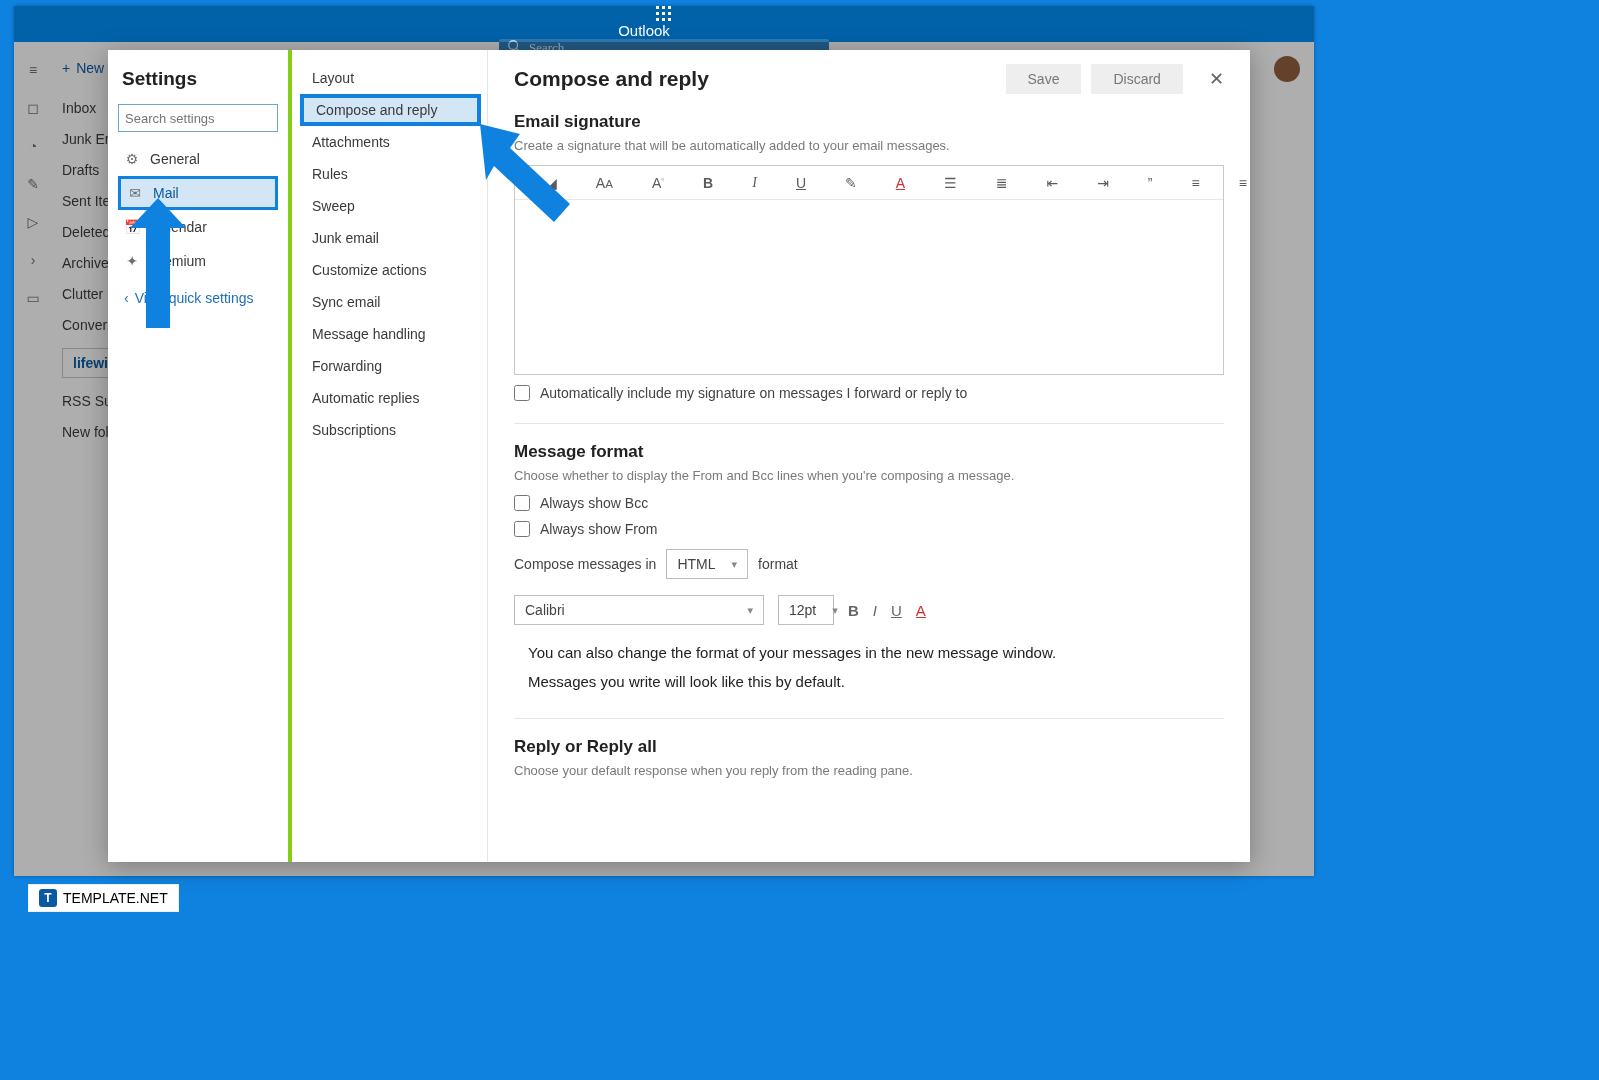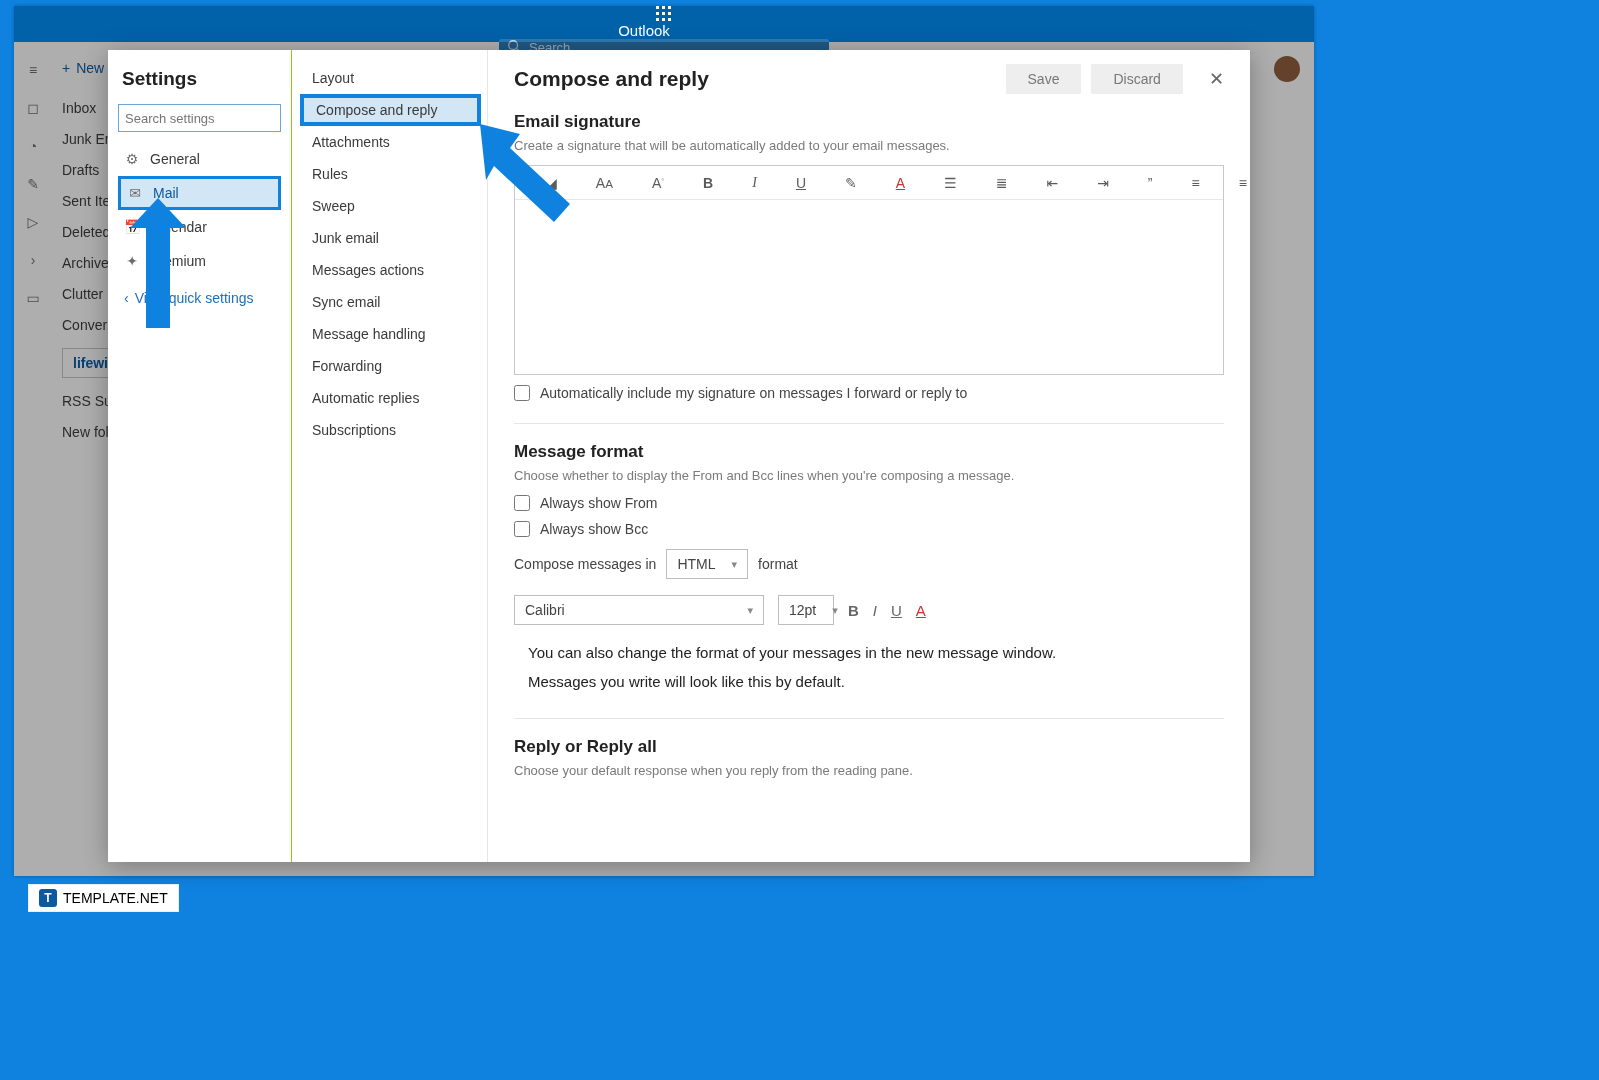--- a/index.html
+++ b/index.html
@@ -4,39 +4,39 @@
 <style>
 * { margin: 0; padding: 0; box-sizing: border-box; font-family: "Segoe UI", Arial, sans-serif; }
 body { background: #0f82e0; width: 1599px; height: 1080px; overflow: hidden; }
 .frame { position: absolute; left: 14px; top: 6px; width: 1300px; height: 870px; background: #f3f2f1; box-shadow: 0 0 4px rgba(0,0,0,.3); }
 
 
 .topbar { height: 36px; background: #0262a9; display: flex; align-items: center; color: #fff; font-size: 14px; flex-direction: column; }
 .grid-icon { width: 36px; height: 36px; display: flex; align-items: center; justify-content: center; }
 .brand { font-size: 15px; padding-right: 40px; }
 .search-wrap { display: flex; align-items: center; background: #2f7ab4; height: 26px; width: 330px; border-radius: 2px; padding: 0 8px; gap: 8px; }
-.search-input { background: transparent; border: none; color: #cde3f3; font-size: 13px; flex: 1; }
+.search-input { background: transparent; border: none; color: #cde3f3; font-size: 13px; flex: 1; font-family: Liberation Serif, serif; }
 .search-input::placeholder { color: #cde3f3; }
 .topright { margin-left: auto; display: flex; align-items: center; gap: 28px; padding-right: 14px; }
 .topright span { opacity: .9; }
 .avatar { width: 26px; height: 26px; border-radius: 50%; background: #8a5a3b; }
 .bg-rail { position: absolute; left:0; top:36px; bottom:0; width:38px; display:flex; flex-direction:column; align-items:center; gap:22px; padding-top:20px; color:#6a6a6a; font-size:14px;}
 .bg-new { position: absolute; left: 48px; top: 54px; font-size: 14px; color: #0b5aa1; }
 .bg-new::before { content: "+"; margin-right: 6px; }
 .bg-folders { position: absolute; left: 48px; top: 94px; display: flex; flex-direction: column; gap: 15px; font-size: 14px; color: #3b3b3b; }
 .bg-folders .sel { color: #0b5aa1; font-weight: 600; }
 
 
 .dim { position: absolute; left:0; top:36px; right:0; bottom:0; background: rgba(0,0,0,.28); }
 
 
 .dialog { position: absolute; left: 94px; top: 44px; right: 64px; bottom: 14px; background: #fff; box-shadow: 0 4px 24px rgba(0,0,0,.3); display: flex; }
 
 
-.c1 { width: 184px; border-right: 1px solid #84cc16; padding: 16px 10px; }
+.c1 { width: 184px; border-right: 4px solid #84cc16; padding: 16px 10px; }
 .c1 h3 { font-size: 19px; font-weight: 600; margin: 2px 4px 14px; color: #222; }
 .c1 .search { border: 1px solid #6aa6d6; height: 28px; width: 100%; padding: 0 6px; font-size: 13px; color: #666; }
 .c1 ul { list-style: none; margin-top: 10px; }
 .c1 li { display: flex; align-items: center; gap: 10px; height: 34px; padding: 0 6px; font-size: 14px; color: #3a3a3a; cursor: pointer; }
 .c1 li .ic { width: 16px; text-align: center; color: #6e6e6e; }
 .c1 li.active { background: #d2e6f6; color: #0b5aa1; border: 3px solid #0f82e0; }
 .c1 .qlink { display: flex; align-items: center; gap: 6px; margin-top: 6px; font-size: 14px; color: #1e6fbb; cursor: pointer; padding: 6px; }
 
 
 .c2 { width: 196px; border-right: 1px solid #e5e5e5; padding: 12px 6px 0 8px; }
@@ -204,21 +204,21 @@
     </div>
 
     <div class="c2">
       <ul>
           <li>Layout</li>
           <li class="active">Compose and reply</li>
           <li>Attachments</li>
           <li>Rules</li>
           <li>Sweep</li>
           <li>Junk email</li>
-          <li>Messages actions</li>
+          <li>Customize actions</li>
           <li>Sync email</li>
           <li>Message handling</li>
           <li>Forwarding</li>
           <li>Automatic replies</li>
           <li>Subscriptions</li>
         </ul>
     </div>
 
     <div class="c3">
       <div class="c3-head">
@@ -262,25 +262,25 @@
         </label>
       </div>
 
       <hr class="sep">
 
       <div class="sect">
         <h4>Message format</h4>
         <div class="desc">Choose whether to display the From and Bcc lines when you're composing a message.</div>
         <label class="checkrow">
           <input type="checkbox" style="">
-          <span>Always show From</span>
+          <span>Always show Bcc</span>
         </label>
         <label class="checkrow">
           <input type="checkbox" style="">
-          <span>Always show Bcc</span>
+          <span>Always show From</span>
         </label>
         <div class="composein">
           <span>Compose messages in</span>
           <div class="sel">
             <span>HTML</span>
             <span class="chev">▾</span>
           </div>
           <span>format</span>
         </div>
         <div class="fmtrow">

